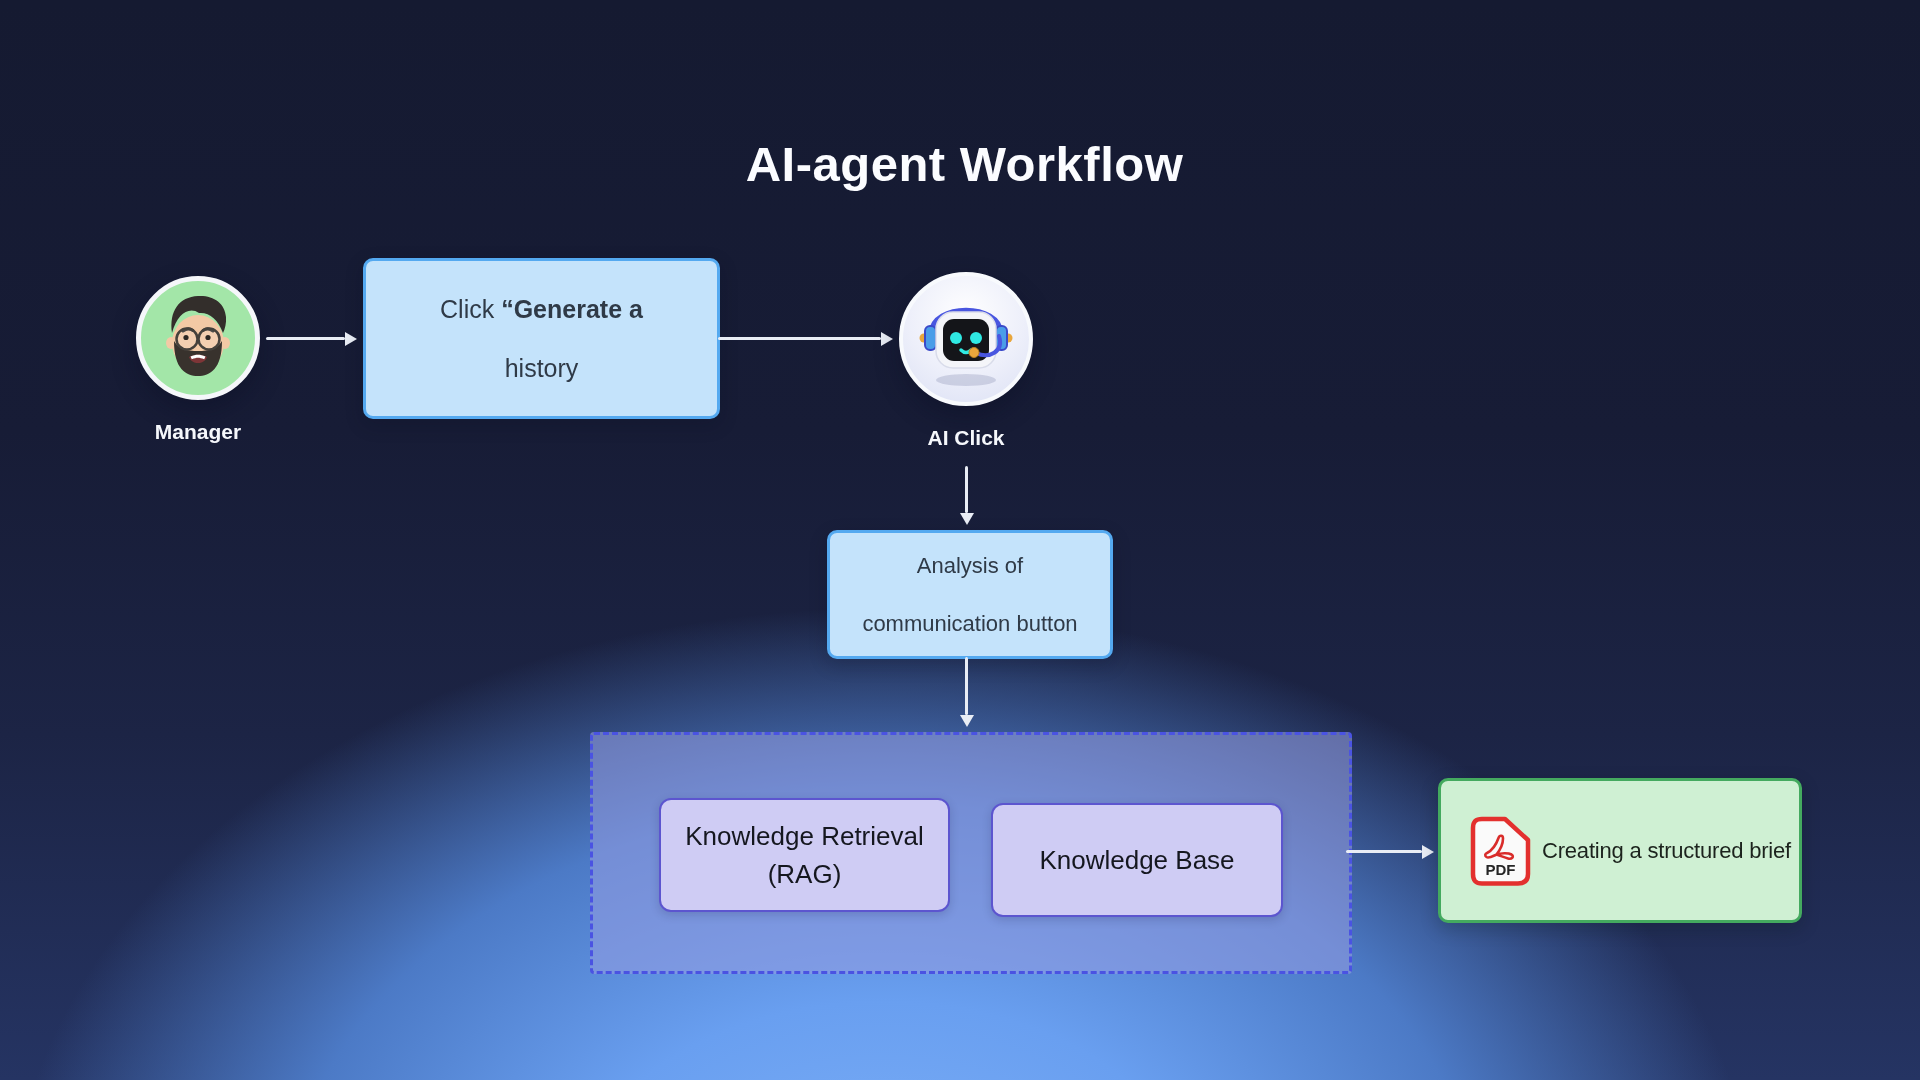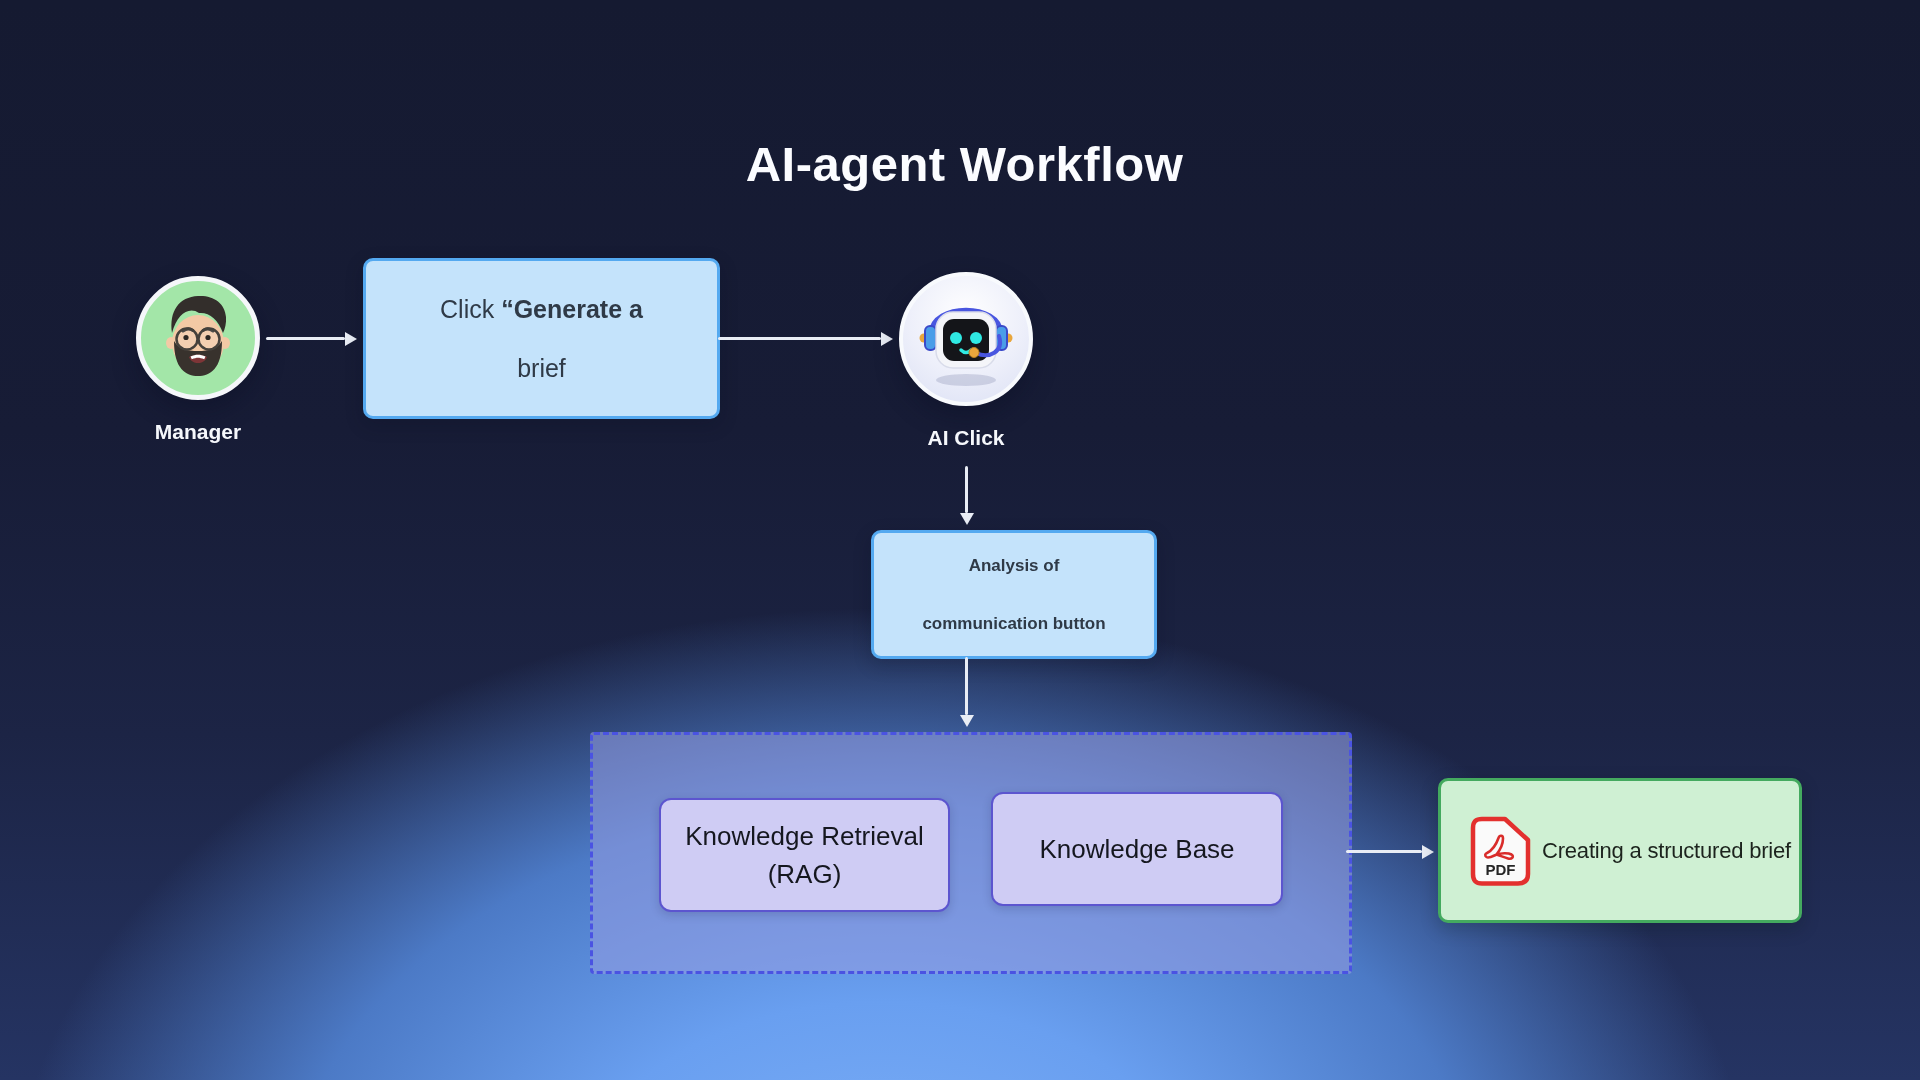--- a/index.html
+++ b/index.html
@@ -42,37 +42,37 @@
 
   
   .box-blue{
     background:#c4e3fb;border:3px solid #54a9f0;border-radius:10px;
     display:flex;flex-direction:column;justify-content:center;align-items:center;
     color:#2f3a47;box-shadow:0 6px 18px rgba(8,12,30,.22);
     text-align:left;
     gap:24px;
   }
   .box-click{left:363px;top:258px;width:351px;height:155px;font-size:25px;line-height:35px;}
-  .box-analysis{left:871px;top:530px;width:280px;height:123px;font-size:17px;line-height:34px;font-weight:bold;}
+  .box-analysis{left:827px;top:530px;width:280px;height:123px;font-size:22px;line-height:34px;}
   .box-blue strong{font-weight:700;}
 
   
   .group-dashed{
     left:590px;top:732px;width:756px;height:236px;
     background:rgba(147,157,226,.58);
     border:3px dashed #4a53e2;border-radius:4px;
   }
   .box-purple{
     position:absolute;background:#cfccf4;border:2px solid #5c55cf;border-radius:12px;
     display:flex;flex-direction:column;justify-content:center;align-items:center;
     font-size:26px;line-height:38px;color:#15171f;text-align:center;
     box-shadow:0 3px 10px rgba(20,20,60,.18);
   }
   .box-retrieval{left:66px;top:63px;width:287px;height:110px;}
-  .box-kb{left:398px;top:57px;width:288px;height:110px;}
+  .box-kb{left:398px;top:68px;width:288px;height:110px;}
 
   
   .box-green{
     left:1438px;top:778px;width:364px;height:145px;
     background:#cff0d3;border:3px solid #44aa5f;border-radius:10px;
     display:flex;align-items:center;gap:11px;
     padding:0 10px 0 29px;box-sizing:border-box;
     box-shadow:0 6px 18px rgba(8,20,14,.22);
   }
   .box-green .pdf-icon{flex:0 0 auto;}
@@ -117,21 +117,21 @@
 </div>
 <div class="abs node-label label-manager">Manager</div>
 
 <div class="arrow-right" style="left:266px;top:337px;width:79px;"></div>
 
 <div class="abs box-blue box-click">
   <div>
     <span>Click </span><strong>“Generate a</strong>
   </div>
   <div>
-    <span>brief</span>
+    <span>history</span>
   </div>
 </div>
 
 <div class="arrow-right" style="left:718px;top:337px;width:163px;"></div>
 
 <div class="abs avatar avatar-agent">
   <svg viewBox="0 0 126 126" aria-hidden="true">
     <ellipse cx="63" cy="104" rx="30" ry="6" fill="rgba(90,100,145,.22)"></ellipse>
     <path d="M 30 58 C 30 29 96 29 96 58" stroke="#4956e0" stroke-width="9" fill="none" stroke-linecap="round"></path>
     <circle cx="21" cy="62" r="4.5" fill="#e9a63c"></circle>

